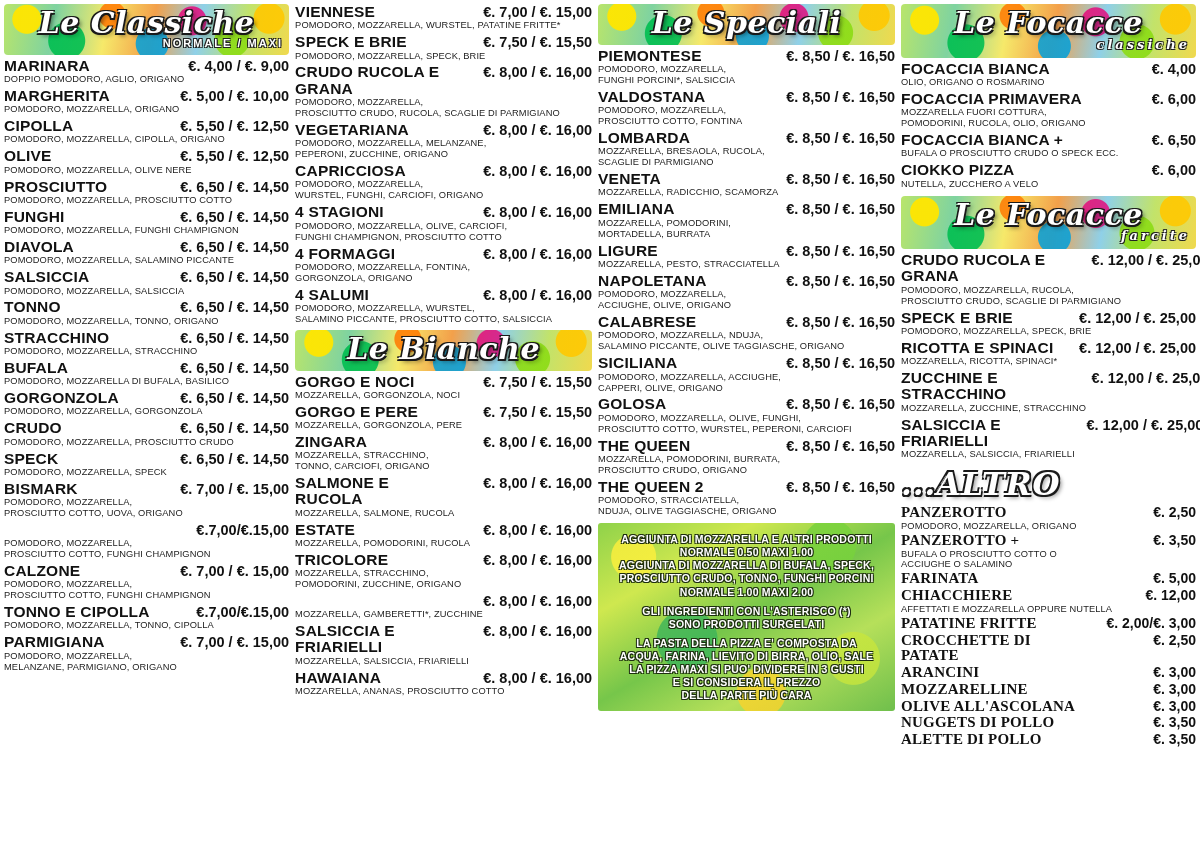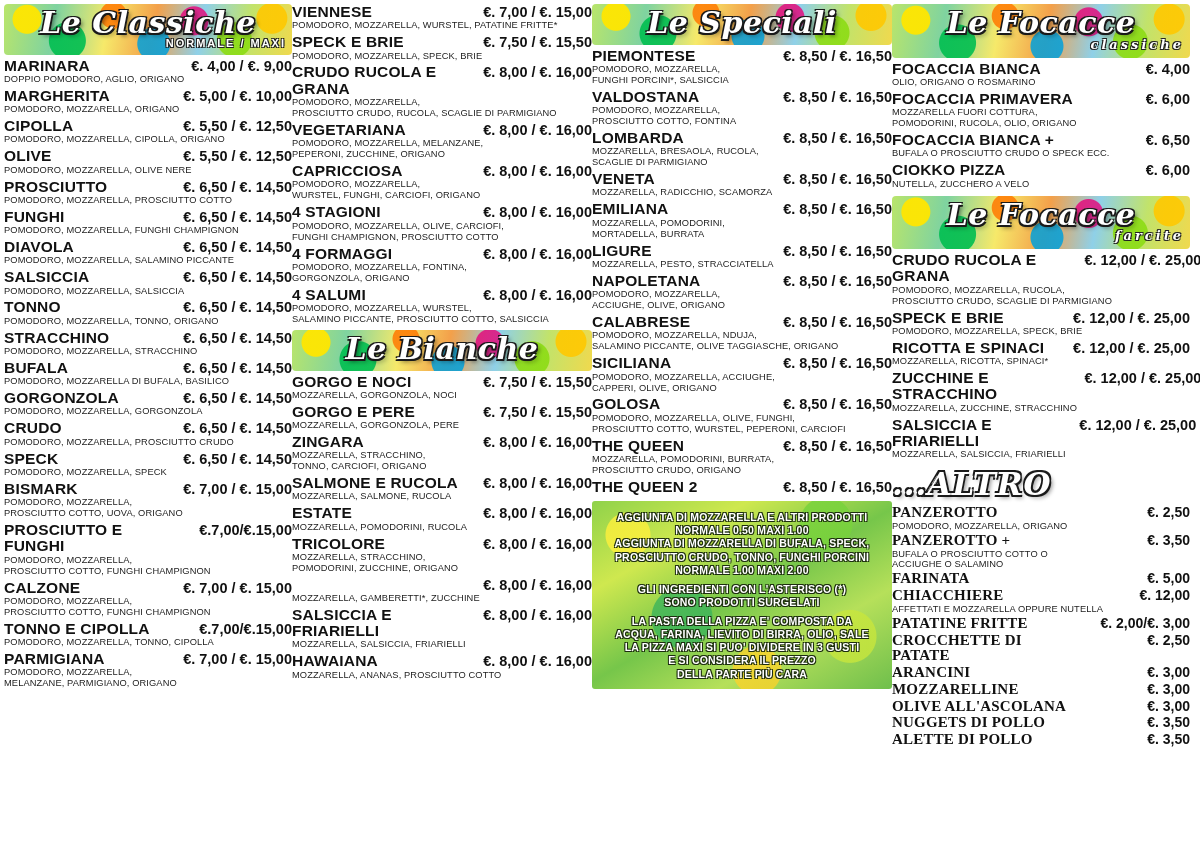--- a/index.html
+++ b/index.html
@@ -4,21 +4,21 @@
 <style>
   * { box-sizing: border-box; }
   html, body { margin:0; padding:0; }
   body {
     width:1200px; height:848px;
     font-family:"Liberation Sans", sans-serif;
     background:#ffffff;
     color:#111;
     overflow:hidden;
   }
-  .page { position:relative; width:1200px; height:848px; display:flex; padding:4px 4px; }
+  .page { position:relative; width:1200px; height:848px; display:flex; gap:6px; padding:4px 4px; }
   .col { position:relative; }
   .col-1 { width:288px; }
   .col-2 { width:300px; }
   .col-3 { width:300px; }
   .col-4 { width:298px; }
 
   
   .banner {
     position:relative;
     border-radius:4px;
@@ -247,21 +247,20 @@
         <div class="item">
           <div class="item-line">
             <div class="name">BISMARK</div>
             <div class="dots"></div>
             <div class="price">€. 7,00 / €. 15,00</div>
           </div>
           <div class="desc">POMODORO, MOZZARELLA,<br>PROSCIUTTO COTTO, UOVA, ORIGANO</div>
         </div>
         <div class="item">
           <div class="item-line">
-            <div class="name">PROSCIUTTO E FUNGHI</div>
             <div class="dots"></div>
             <div class="price">€.7,00/€.15,00</div>
           </div>
           <div class="desc">POMODORO, MOZZARELLA,<br>PROSCIUTTO COTTO, FUNGHI CHAMPIGNON</div>
         </div>
         <div class="item">
           <div class="item-line">
             <div class="name">CALZONE</div>
             <div class="dots"></div>
             <div class="price">€. 7,00 / €. 15,00</div>
@@ -524,20 +523,21 @@
             <div class="price">€. 8,50 / €. 16,50</div>
           </div>
           <div class="desc">MOZZARELLA, POMODORINI, BURRATA,<br>PROSCIUTTO CRUDO, ORIGANO</div>
         </div>
         <div class="item">
           <div class="item-line">
             <div class="name">THE QUEEN 2</div>
             <div class="dots"></div>
             <div class="price">€. 8,50 / €. 16,50</div>
           </div>
+          <div class="desc">POMODORO, STRACCIATELLA,<br>NDUJA, OLIVE TAGGIASCHE, ORIGANO</div>
         </div>
       </div>
 
     <div class="notes">
       <p>
         <span>AGGIUNTA DI MOZZARELLA E ALTRI PRODOTTI</span><br>
         <span>NORMALE 0.50 MAXI 1.00</span><br>
         <span>AGGIUNTA DI MOZZARELLA DI BUFALA, SPECK,</span><br>
         <span>PROSCIUTTO CRUDO, TONNO, FUNGHI PORCINI</span><br>
         <span>NORMALE 1.00 MAXI 2.00</span>

